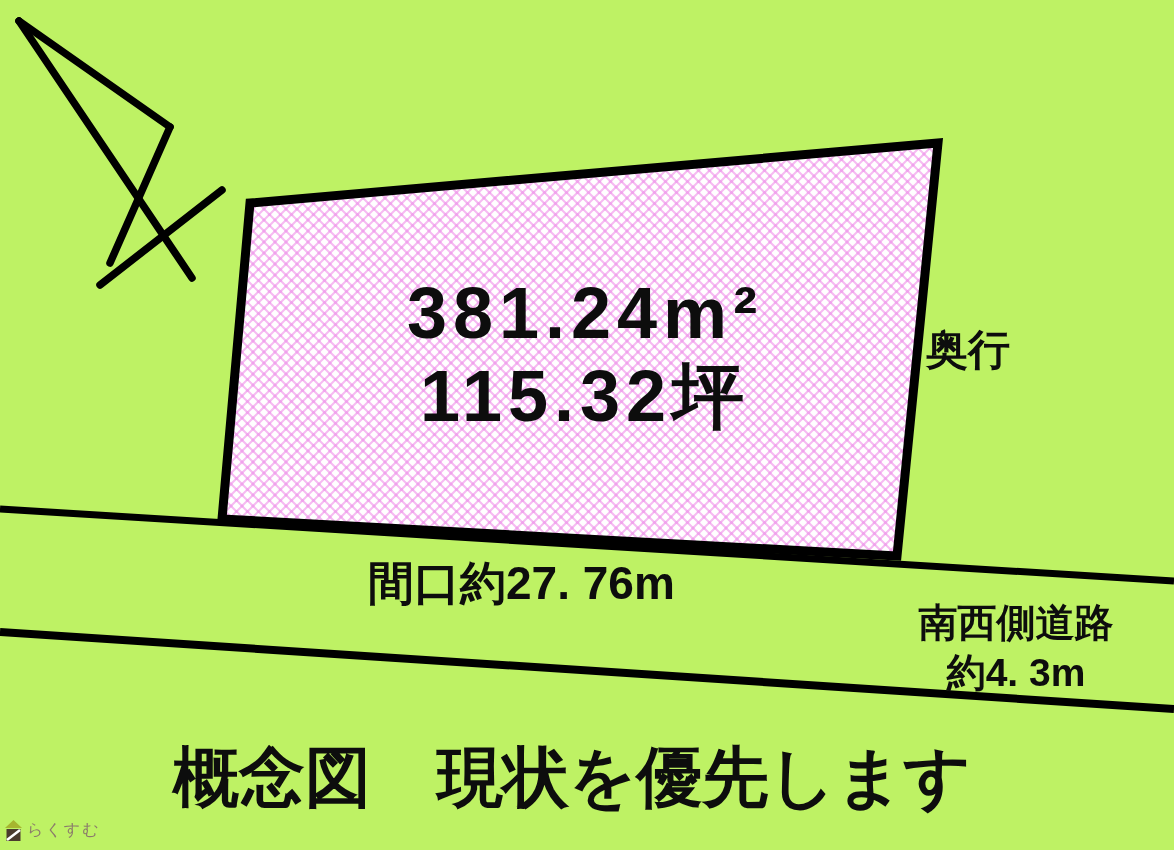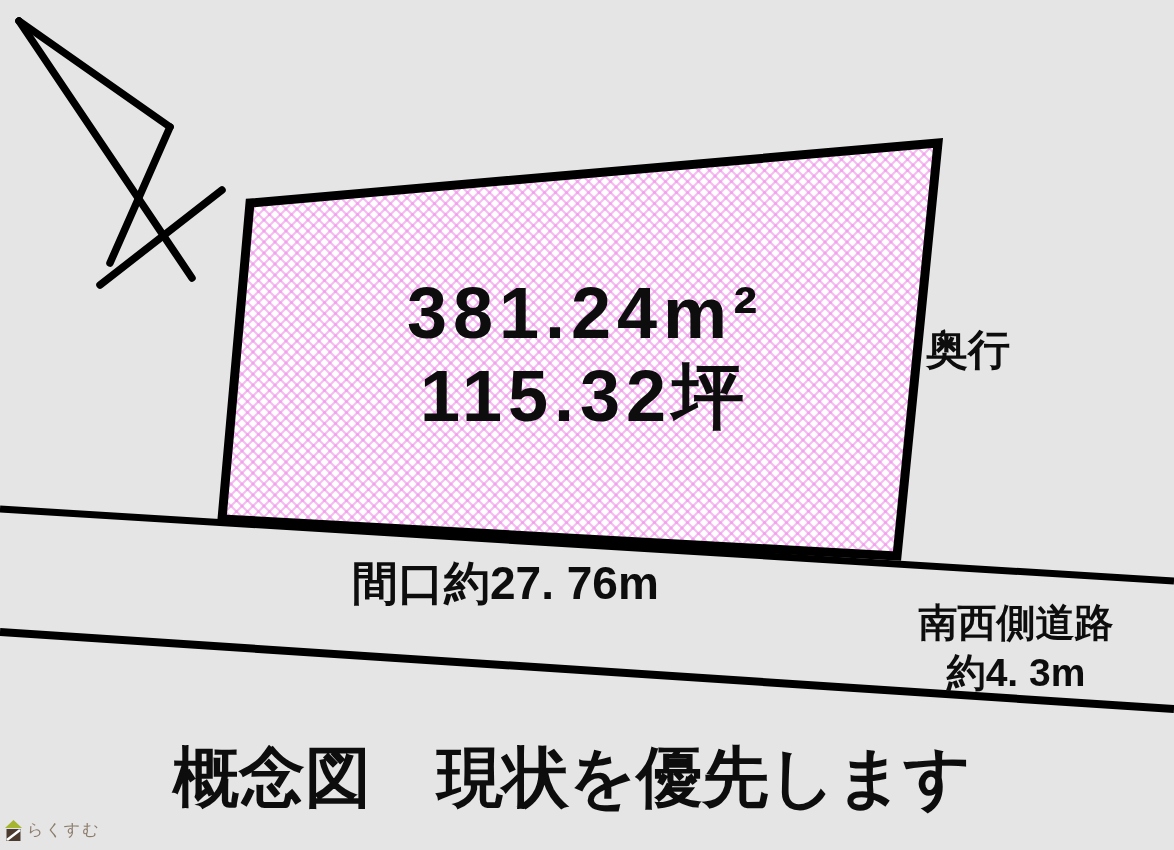--- a/index.html
+++ b/index.html
@@ -1,36 +1,36 @@
 <!DOCTYPE html>
 <html><head>
 <meta charset="utf-8">
 <style>
   html,body{margin:0;padding:0;background:#ffffff;}
   .stage{
     position:relative;
     width:1174px;height:850px;
-    background:#e5e5e5;
+    background:#bef264;
     overflow:hidden;
     font-family:"Liberation Sans","DejaVu Sans",sans-serif;
     color:#0d0d0d;
   }
   .canvas-svg{position:absolute;left:0;top:0;}
   .label{position:absolute;font-weight:700;color:#0d0d0d;white-space:nowrap;}
   .area-label{
     top:272px;left:585px;transform:translateX(-50%);
     font-size:72px;line-height:1.15;letter-spacing:6px;
     text-align:center;
   }
   .depth-label{
     top:318px;left:926px;
     font-size:42px;line-height:1.5;text-align:right;
   }
   .frontage-label{
-    top:553px;left:352px;
+    top:553px;left:368px;
     font-size:46px;
   }
   .road-label{
     top:582px;left:1016px;transform:translateX(-50%);
     font-size:39px;line-height:1.28;text-align:center;margin-top:16px;
   }
   .caption{
     top:743px;left:572px;transform:translateX(-50%);
     font-size:66px;line-height:1.05;
   }

